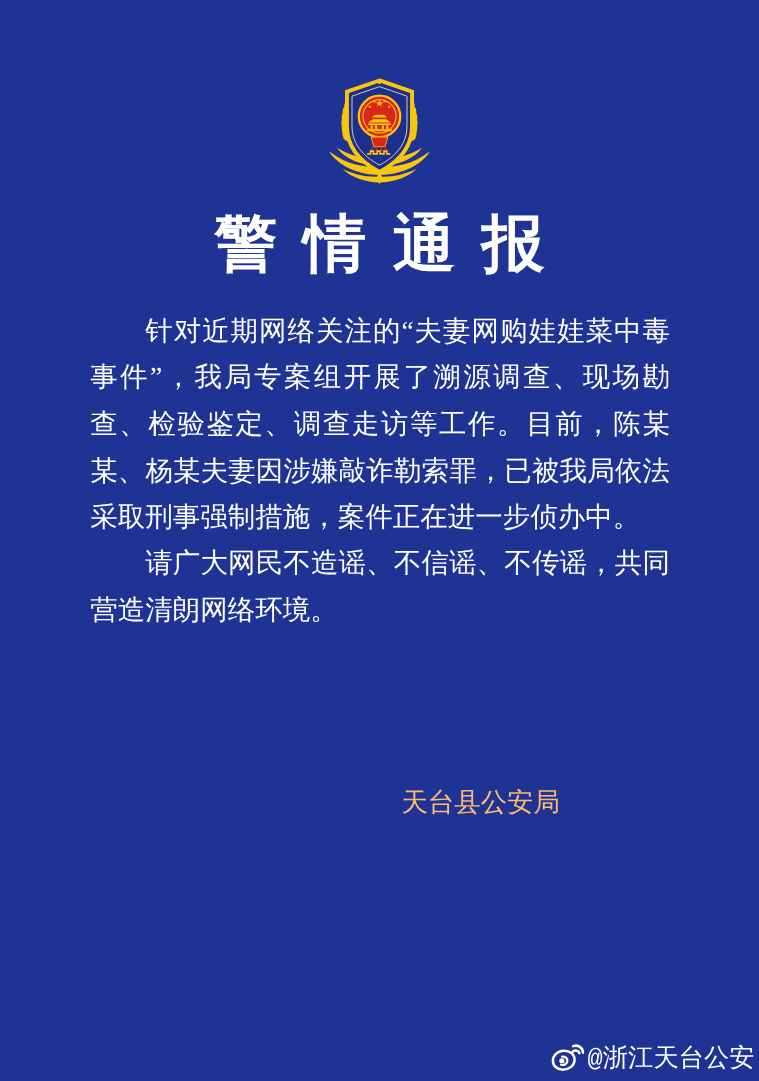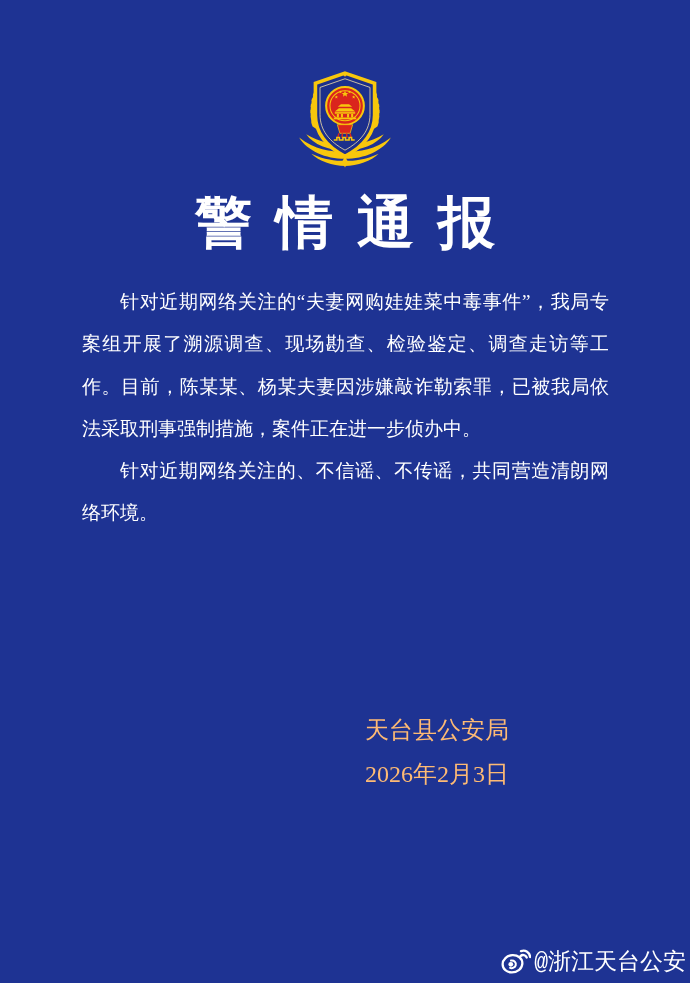--- a/index.html
+++ b/index.html
@@ -19,21 +19,21 @@
   .emblem svg{display:block;width:100%;height:100%;}
   .title{
     position:absolute;top:190px;left:0;right:0;margin:0;
     text-align:center;
     font-size:57px;line-height:66px;font-weight:900;
     letter-spacing:24px;padding-left:24px;
     color:#ffffff;
   }
   .body-text{
     position:absolute;left:82px;top:281px;width:527px;
-    font-size:19px;line-height:42.3px;
+    font-size:25px;line-height:42.3px;
     text-align:justify;word-break:break-all;
     color:#ffffff;
   }
   .body-text p{margin:0;text-indent:2em;}
   .signature{
     position:absolute;left:327px;top:708px;width:220px;
     text-align:center;font-size:24px;line-height:44px;
     color:#fdba74;
   }
   .watermark{
@@ -97,26 +97,25 @@
       <path d="M78,151 h6 v-5 h5 v5 h7 v-5 h5 v5 h7 v-5 h5 v5 h6" fill="none" stroke="#f8c70c" stroke-width="3"></path>
 
       <path d="M100,183 L106,194 L100,205 L94,194 Z" fill="#f8c70c"></path>
     </svg>
   </div>
 
   <h1 class="title">警情通报</h1>
 
   <div class="body-text">
     <p>针对近期网络关注的“夫妻网购娃娃菜中毒事件”，我局专案组开展了溯源调查、现场勘查、检验鉴定、调查走访等工作。目前，陈某某、杨某夫妻因涉嫌敲诈勒索罪，已被我局依法采取刑事强制措施，案件正在进一步侦办中。</p>
-    <p>针对近期网络关注的、不信谣、不传谣，共同营造清朗网络环境。</p>
+    <p>请广大网民不造谣、不信谣、不传谣，共同营造清朗网络环境。</p>
   </div>
 
   <div class="signature">
     <div>天台县公安局</div>
-    <div>2026年2月3日</div>
   </div>
 
   <div class="watermark">
     <span class="wicon">
       <svg width="30" height="29" viewBox="0 0 33 31" xmlns="http://www.w3.org/2000/svg" aria-hidden="true">
         <g fill="none" stroke="#ffffff" stroke-linecap="round">
           <path d="M21.5,9.5 C23.5,7.5 27,8.2 28.3,11" stroke-width="2.6"></path>
           <path d="M22,4 C27,2.2 31.5,5.5 32,10.5" stroke-width="2.6"></path>
           <path d="M12.5,8.5 C18.5,8.2 23.5,12 23.5,17.5 C23.5,23.5 18,27.5 12,27.5 C6.5,27.5 1.8,24 1.8,18.5 C1.8,13.5 6.5,8.8 12.5,8.5 Z" stroke-width="2.5"></path>
           <path d="M11,14.5 C14.5,14 17,16.5 16.2,19.5 C15.5,22 12.5,23.5 10,22.5" stroke-width="2.2"></path>

